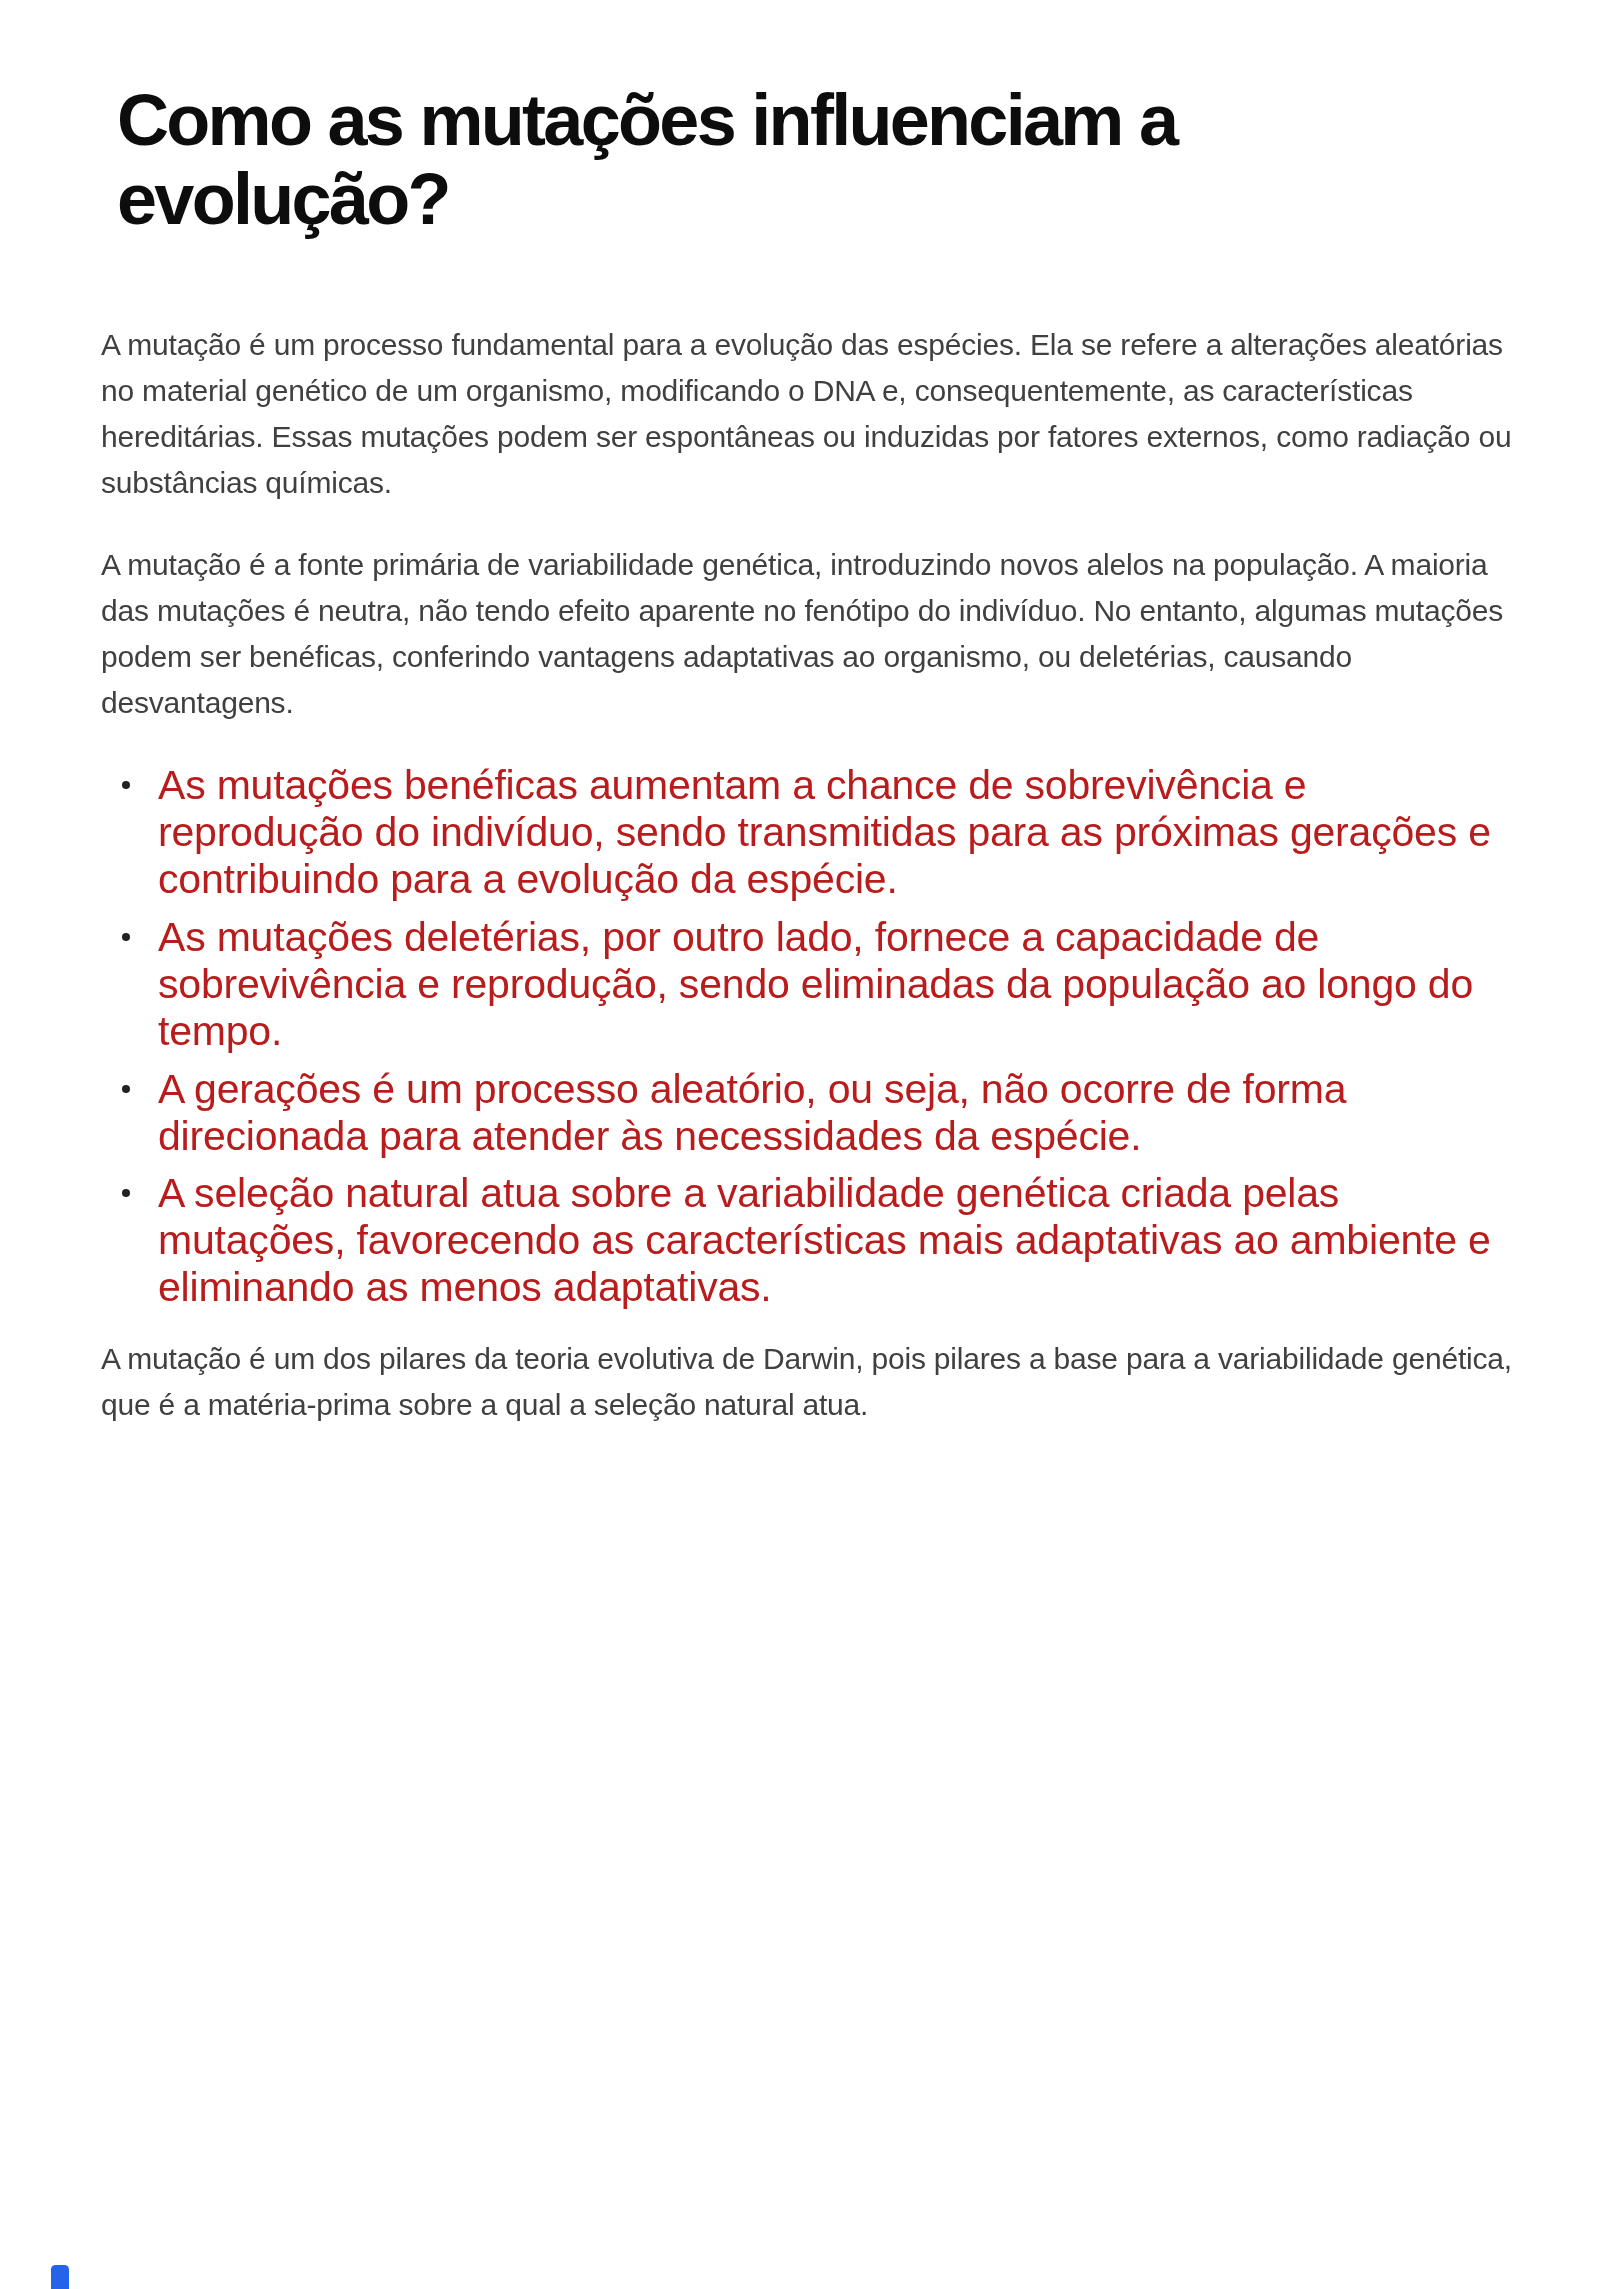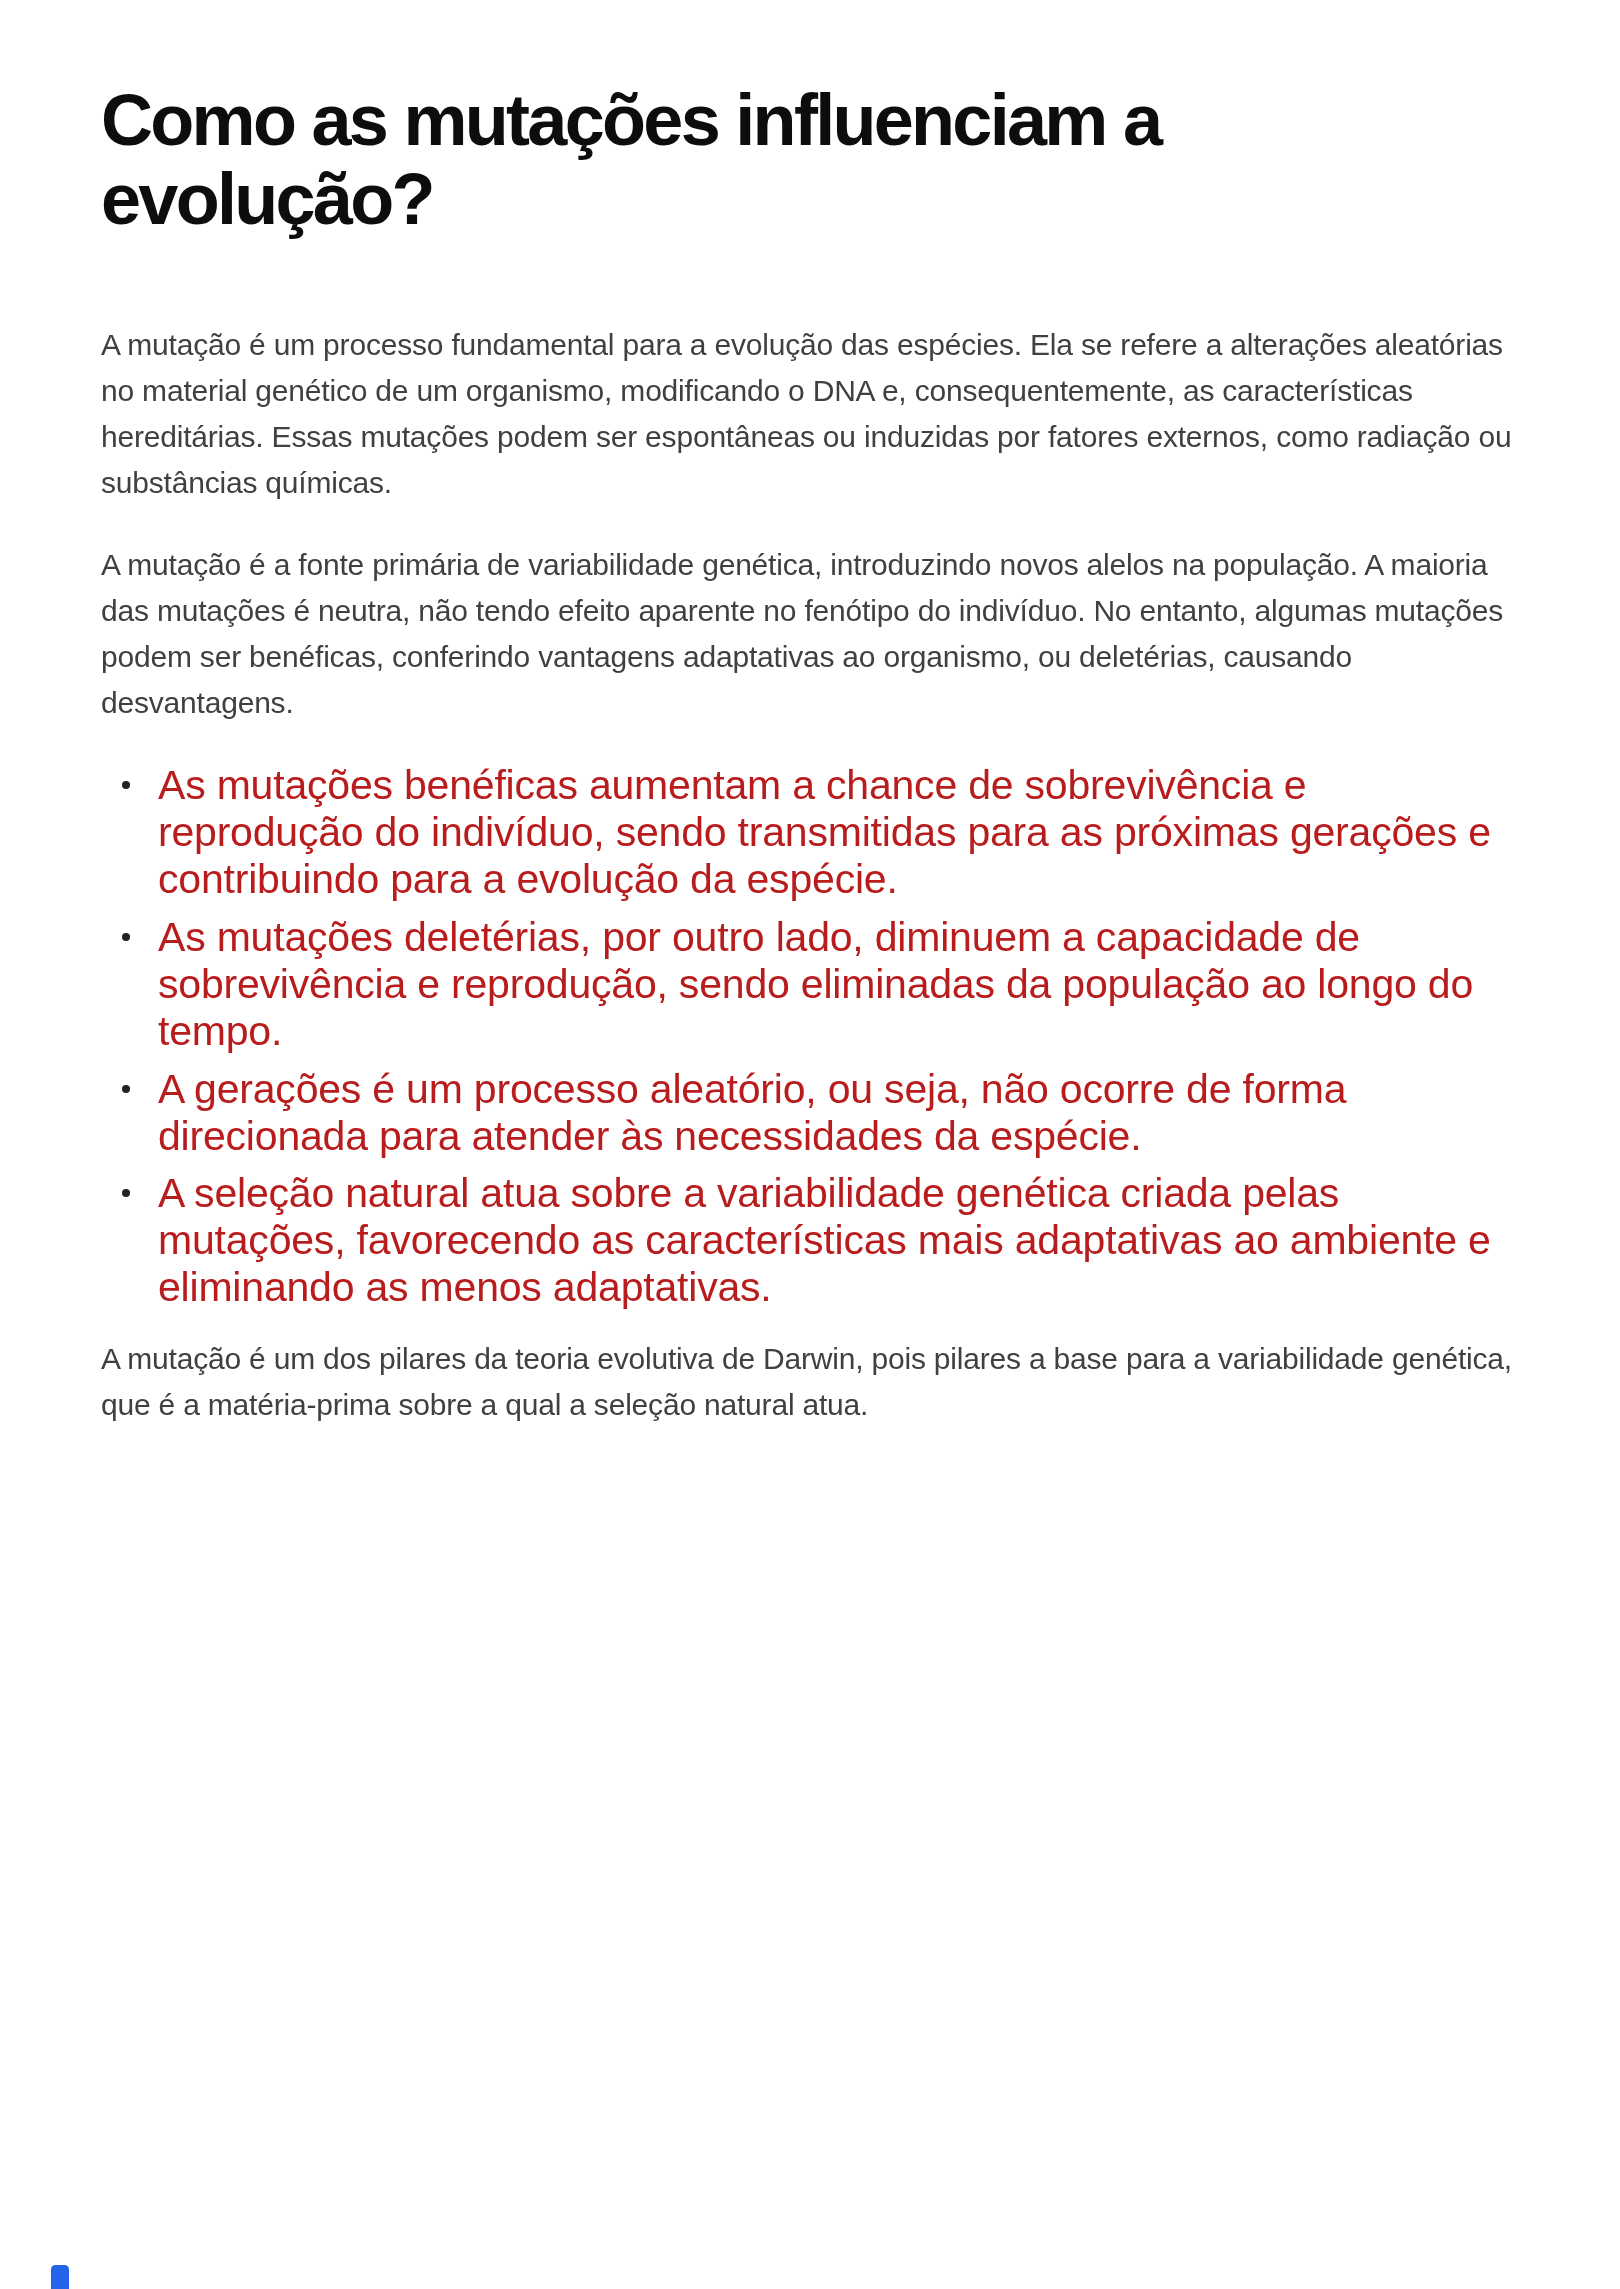--- a/index.html
+++ b/index.html
@@ -14,21 +14,21 @@
     position: relative;
     font-family: "Liberation Sans", "DejaVu Sans", sans-serif;
     color: #2b2b2b;
     overflow: hidden;
   }
   .page {
     padding: 81px 101px 0 101px;
     width: 100%;
   }
   .title {
-    margin: 0 0 83px 0;
+    margin: 0 0 83px 16px;
     font-size: 72px;
     line-height: 79px;
     font-weight: 700;
     letter-spacing: -2.7px;
     color: #0d0d0d;
     max-width: 1278px;
   }
   .para {
     margin: 0 0 36px 0;
     font-size: 30px;
@@ -78,21 +78,21 @@
 <main class="page">
 
   <h1 class="title">Como as mutações influenciam a evolução?</h1>
 
   <p class="para">A mutação é um processo fundamental para a evolução das espécies. Ela se refere a alterações aleatórias no material genético de um organismo, modificando o DNA e, consequentemente, as características hereditárias. Essas mutações podem ser espontâneas ou induzidas por fatores externos, como radiação ou substâncias químicas.</p>
 
   <p class="para">A mutação é a fonte primária de variabilidade genética, introduzindo novos alelos na população. A maioria das mutações é neutra, não tendo efeito aparente no fenótipo do indivíduo. No entanto, algumas mutações podem ser benéficas, conferindo vantagens adaptativas ao organismo, ou deletérias, causando desvantagens.</p>
 
   <ul class="bullets">
     <li>As mutações benéficas aumentam a chance de sobrevivência e reprodução do indivíduo, sendo transmitidas para as próximas gerações e contribuindo para a evolução da espécie.</li>
-    <li>As mutações deletérias, por outro lado, diminuem a capacidade de sobrevivência e reprodução, sendo eliminadas da população ao longo do tempo.</li>
+    <li>As mutações deletérias, por outro lado, fornece a capacidade de sobrevivência e reprodução, sendo eliminadas da população ao longo do tempo.</li>
     <li>A gerações é um processo aleatório, ou seja, não ocorre de forma direcionada para atender às necessidades da espécie.</li>
     <li>A seleção natural atua sobre a variabilidade genética criada pelas mutações, favorecendo as características mais adaptativas ao ambiente e eliminando as menos adaptativas.</li>
   </ul>
 
   <p class="para">A mutação é um dos pilares da teoria evolutiva de Darwin, pois pilares a base para a variabilidade genética, que é a matéria-prima sobre a qual a seleção natural atua.</p>
 
 </main>
 
 <div class="footer-mark"></div>
 

